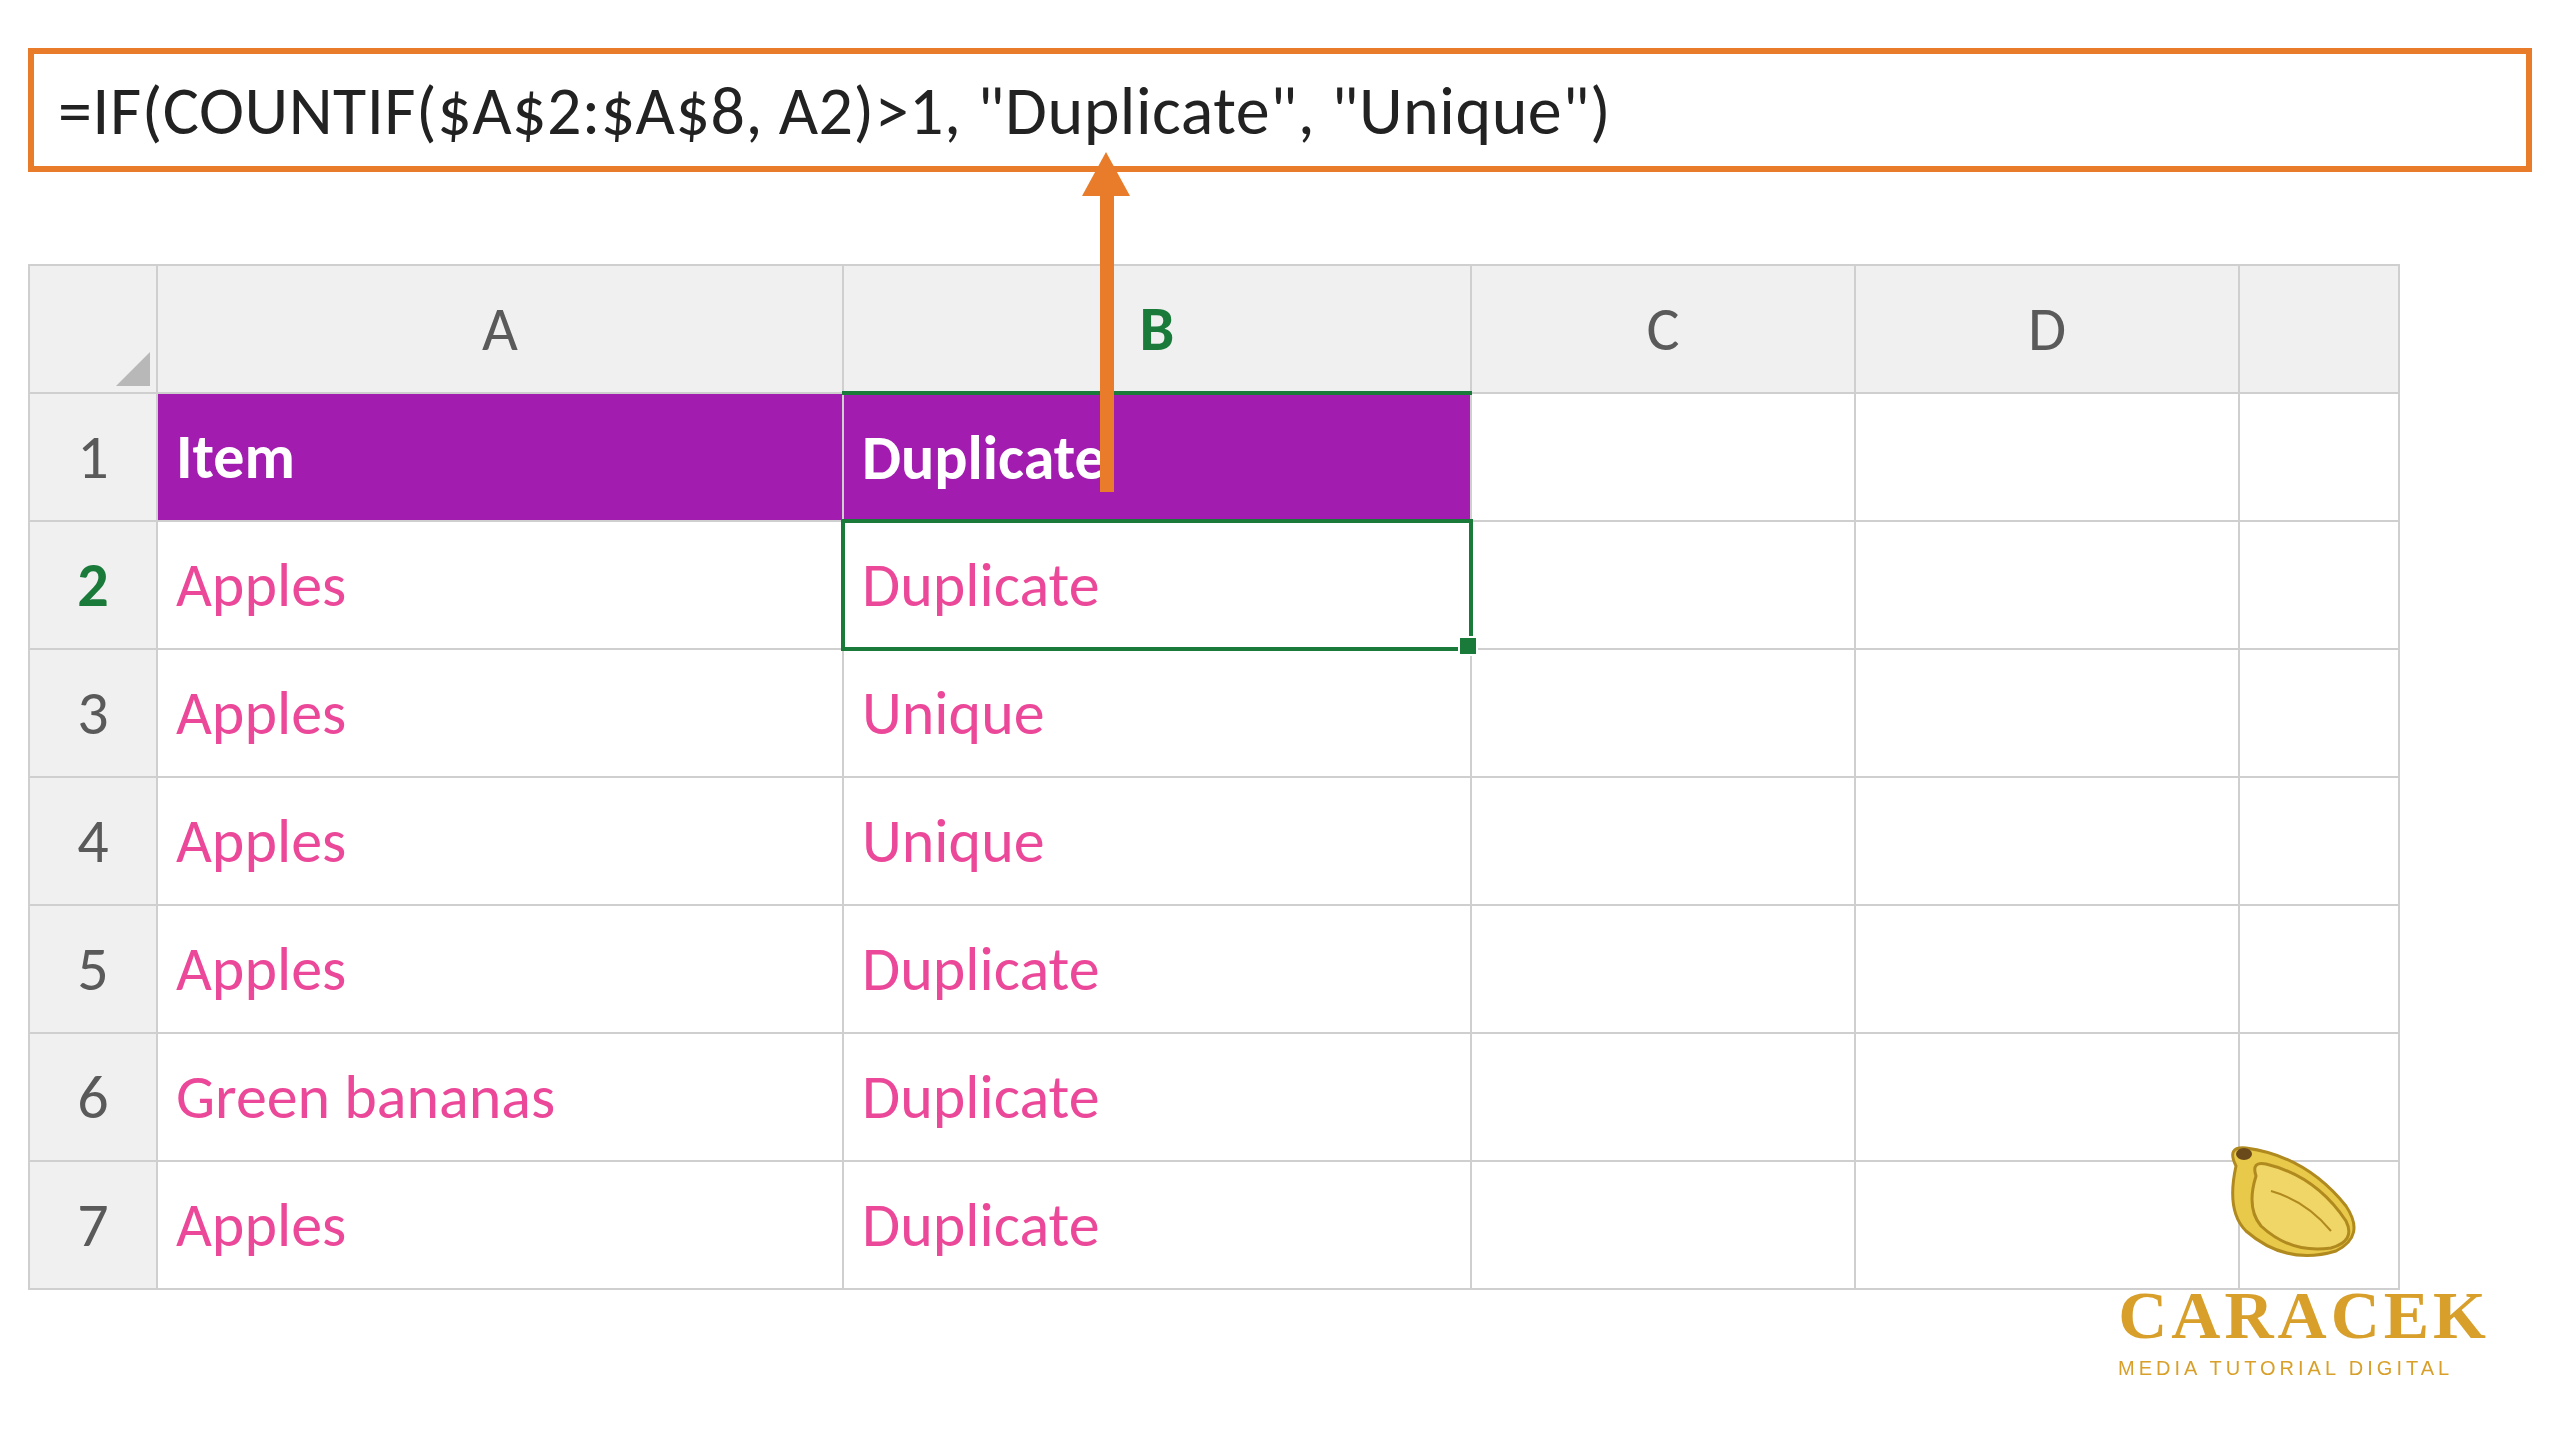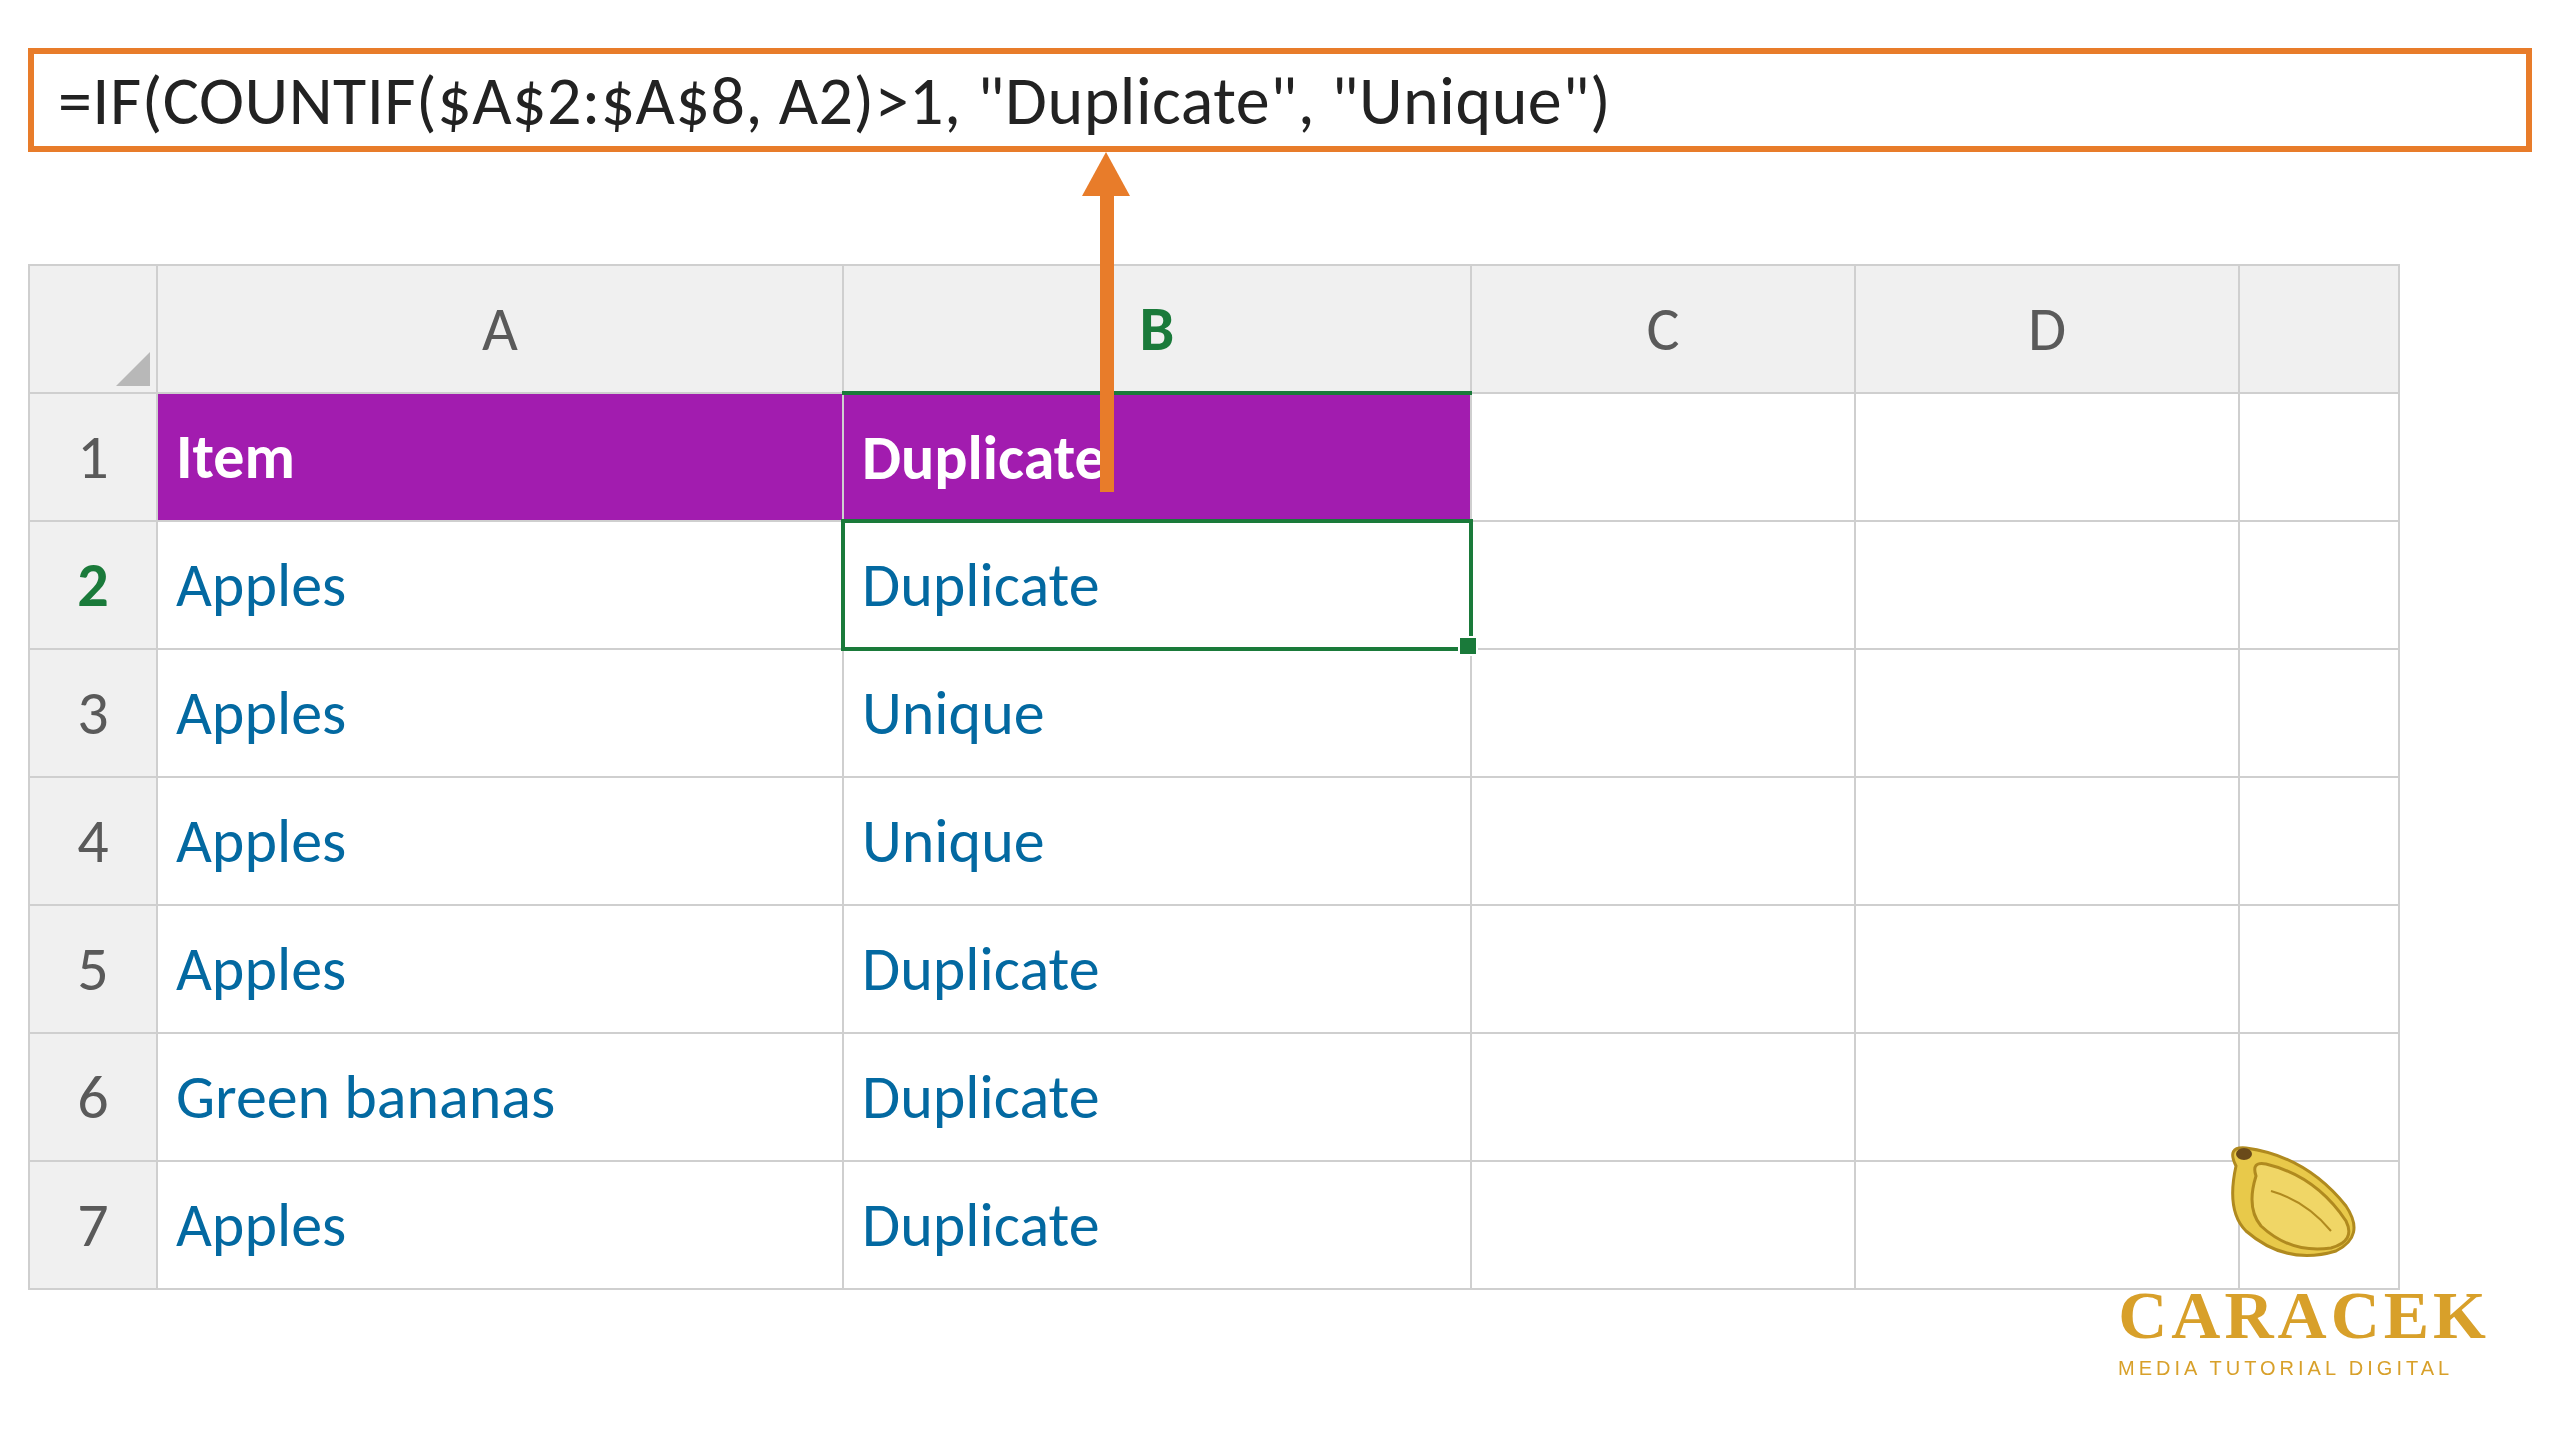--- a/index.html
+++ b/index.html
@@ -9,21 +9,21 @@
     width: 2560px;
     height: 1440px;
     position: relative;
     overflow: hidden;
   }
   .formula-box {
     position: absolute;
     top: 48px;
     left: 28px;
     right: 28px;
-    height: 104px;
+    height: 124px;
     border: 6px solid #e87c2a;
     background: #ffffff;
     display: flex;
     align-items: center;
     padding: 0 24px;
     font-size: 68px;
     color: #222;
     letter-spacing: 0.5px;
   }
   .arrow-container {
@@ -58,21 +58,21 @@
     right: 0;
   }
   table { border-collapse: collapse; }
   td, th {
     border: 2px solid #cfcfcf;
     height: 128px;
     font-size: 62px;
     text-align: left;
     padding: 0 18px;
     background: #fff;
-    color: #0369a1;
+    color: #ec4899;
     font-weight: 400;
   }
   .corner {
     width: 128px;
     background: #f0f0f0;
     position: relative;
   }
   .corner svg { position: absolute; right: 6px; bottom: 6px; }
   .col-head {
     background: #f0f0f0;

